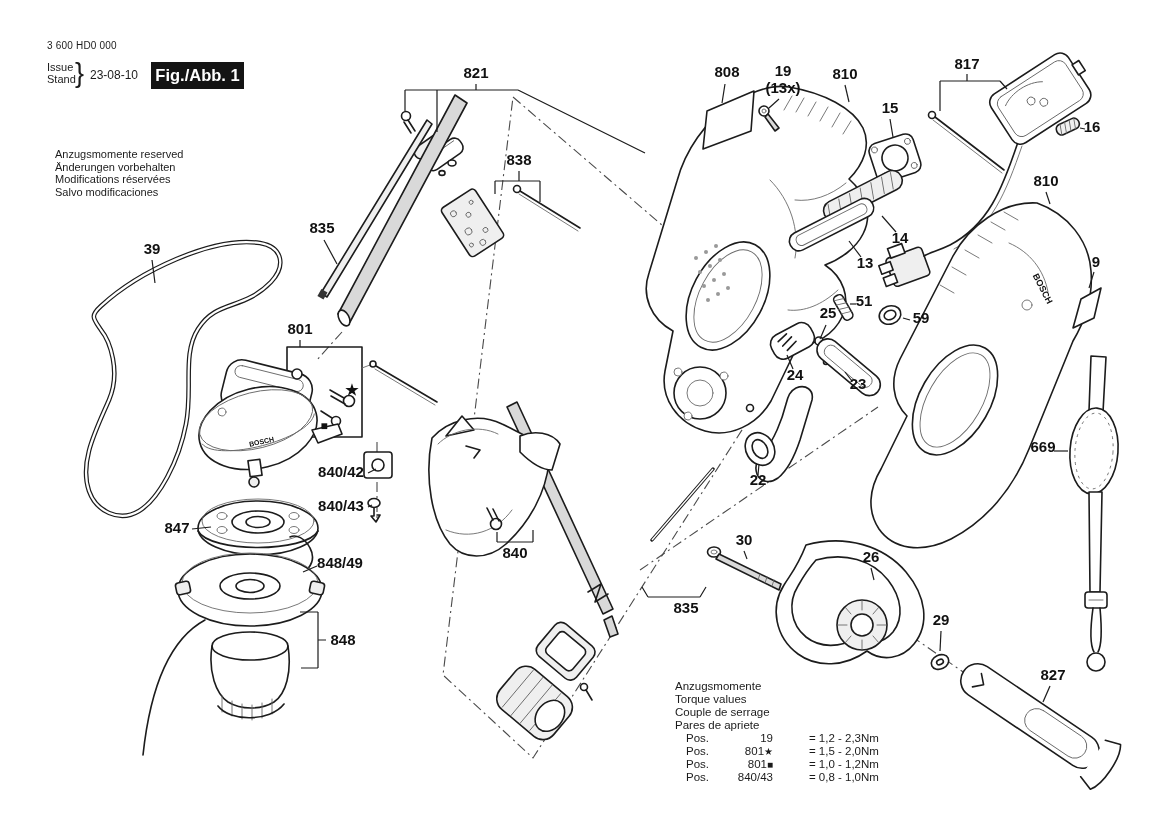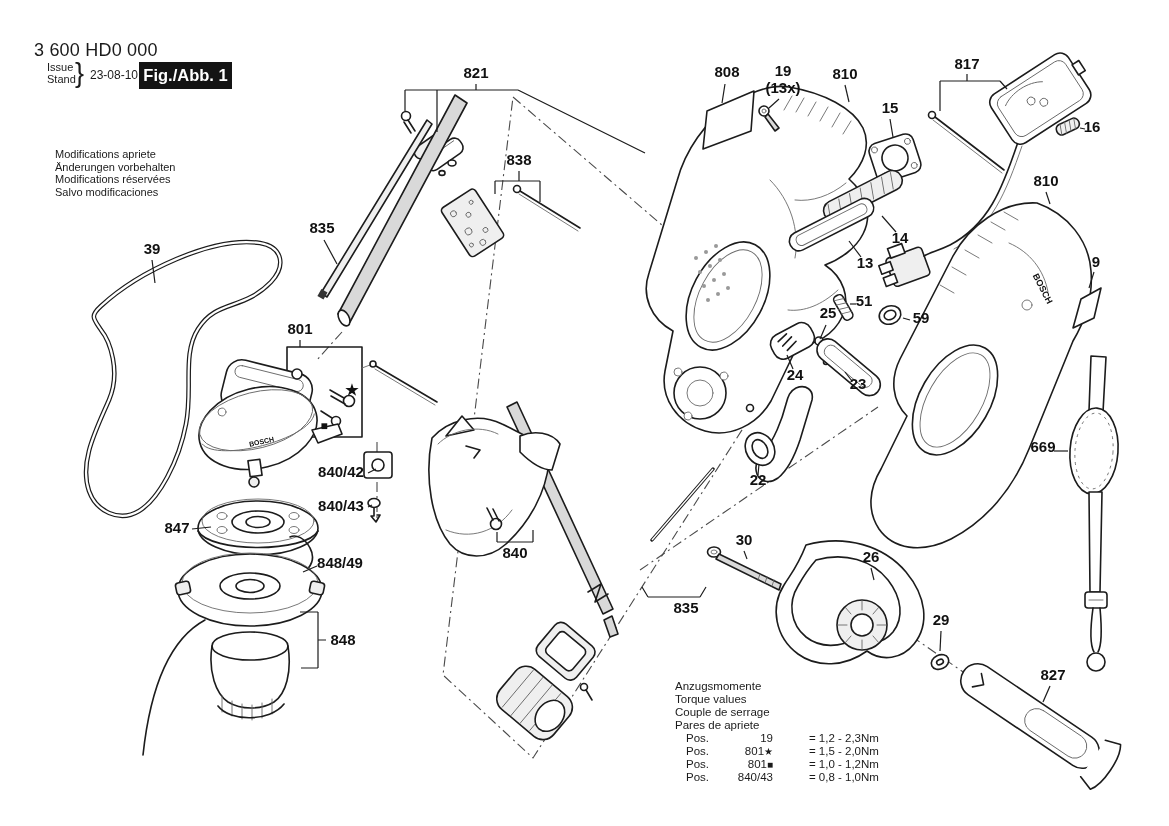--- a/index.html
+++ b/index.html
@@ -1,26 +1,26 @@
 <!DOCTYPE html>
 <html><head>
 <meta charset="utf-8">
 <style>
   html,body{margin:0;padding:0;}
   body{
     width:1169px;height:826px;position:relative;background:#ffffff;
     font-family:"Liberation Sans", sans-serif;color:#1b1b1b;overflow:hidden;
   }
   .abs{position:absolute;}
-  #hdr-type{left:34px;top:40px;font-size:18px;letter-spacing:.2px;}
+  #hdr-type{left:47px;top:40px;font-size:10px;letter-spacing:.2px;}
   #hdr-issue{left:47px;top:62px;font-size:11px;line-height:11.5px;}
   #hdr-brace{left:75px;top:58px;font-size:27px;font-weight:400;}
   #hdr-date{left:90px;top:68px;font-size:12px;}
   #fig-box{
-    left:139px;top:62px;width:93px;height:27px;background:#141414;color:#fff;
+    left:151px;top:62px;width:93px;height:27px;background:#141414;color:#fff;
     font-weight:bold;font-size:16.5px;display:flex;align-items:center;justify-content:center;
   }
   #notices{left:55px;top:148px;font-size:11px;line-height:12.6px;}
   #torque{left:675px;top:680px;font-size:11.5px;line-height:13px;}
   .trow{display:flex;text-align:right;}
   .trow .c1{width:34px;}
   .trow .c2{width:64px;}
   .trow .c3{width:88px;}
   .marker{font-size:10px;}
   #diagram{position:absolute;left:0;top:0;}
@@ -42,21 +42,21 @@
   <div>Issue</div>
   <div>Stand</div>
 </div>
 <div class="abs" id="hdr-brace">}</div>
 <div class="abs" id="hdr-date">23-08-10</div>
 <div class="abs" id="fig-box">
   <span>Fig./Abb. 1</span>
 </div>
 
 <div class="abs" id="notices">
-  <div>Modifications apriete</div>
+  <div>Anzugsmomente reserved</div>
   <div>Änderungen vorbehalten</div>
   <div>Modifications réservées</div>
   <div>Salvo modificaciones</div>
 </div>
 
 <div class="abs" id="torque">
   <div>Anzugsmomente</div>
   <div>Torque values</div>
   <div>Couple de serrage</div>
   <div>Pares de apriete</div>

